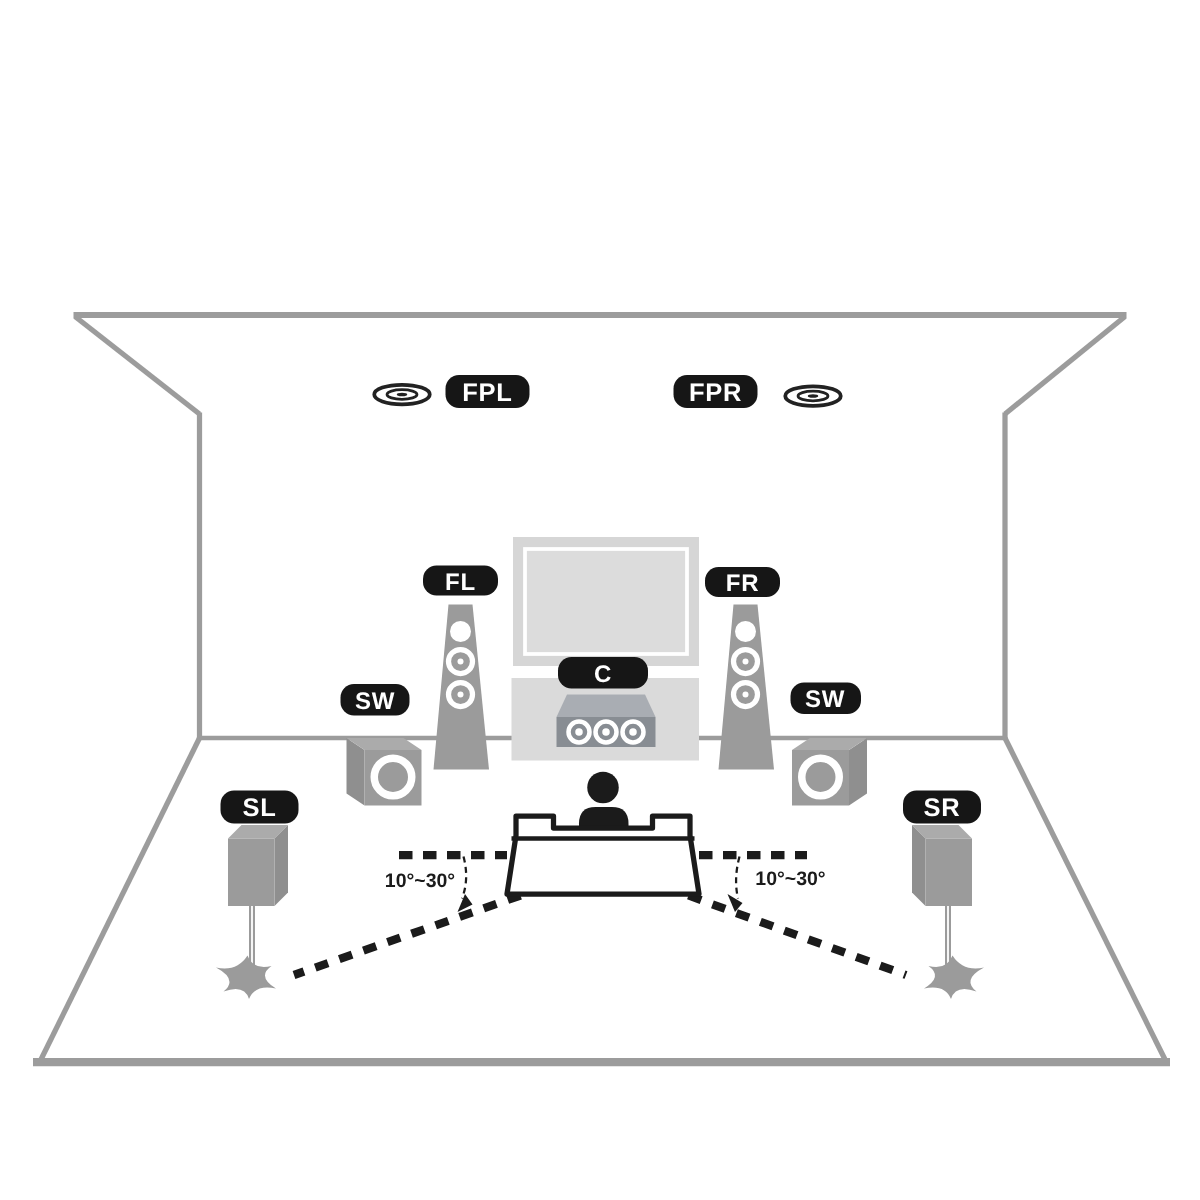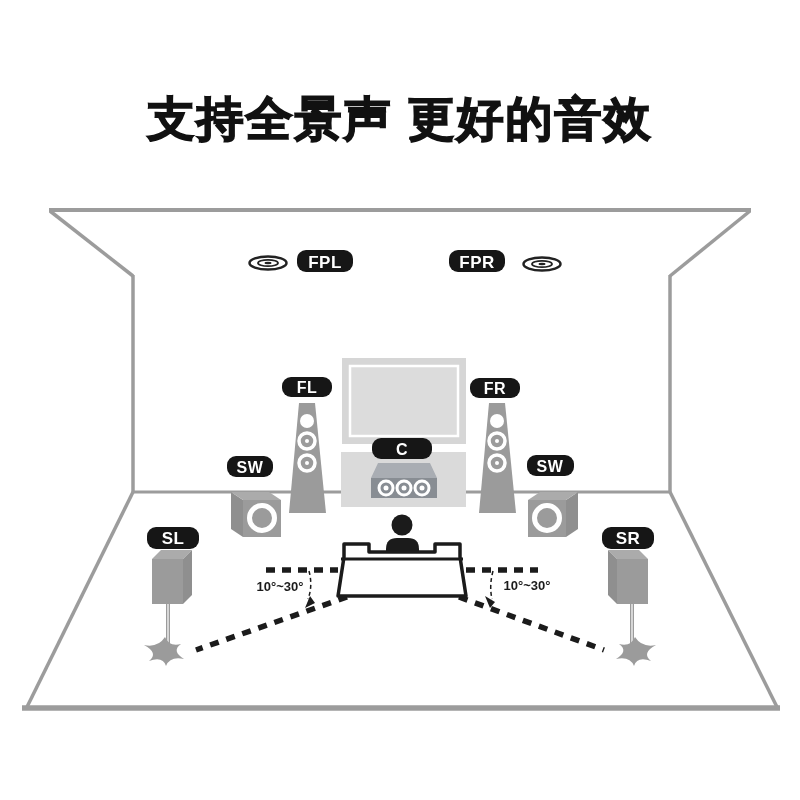--- a/index.html
+++ b/index.html
@@ -16,21 +16,20 @@
   .angle-text{font-family:"Liberation Sans",sans-serif;font-weight:bold;font-size:13px;
               fill:#1b1b1b;text-anchor:middle;}
   .gray{fill:#9b9b9b;}
   .dash-thick{stroke:#1b1b1b;stroke-width:5.5;fill:none;}
   .dash-thin{stroke:#1b1b1b;stroke-width:1.5;fill:none;stroke-dasharray:4 3;}
 </style>
 </head>
 <body>
 
 <div class="page">
-  <div class="title">支持全景声 更好的音效</div>
 
   <svg width="800" height="800" viewBox="0 0 800 800">
 
     <g>
       <line class="room-line" x1="49" y1="210" x2="751" y2="210" stroke-width="4"></line>
       <line class="room-line" x1="50" y1="211" x2="133" y2="276" stroke-width="3.5"></line>
       <line class="room-line" x1="750" y1="211" x2="670" y2="276" stroke-width="3.5"></line>
       <line class="room-line" x1="133" y1="275" x2="133" y2="493" stroke-width="3.5"></line>
       <line class="room-line" x1="670" y1="275" x2="670" y2="493" stroke-width="3.5"></line>
       <line class="room-line" x1="133" y1="492" x2="670" y2="492" stroke-width="3"></line>

